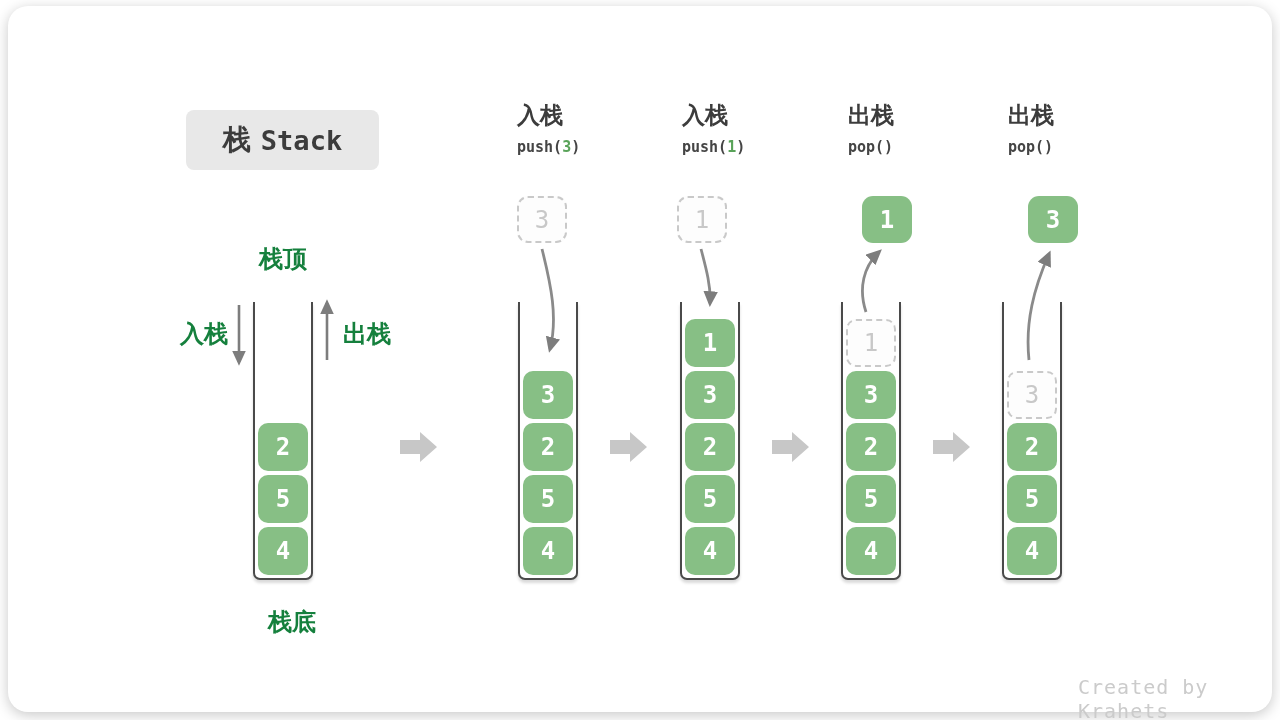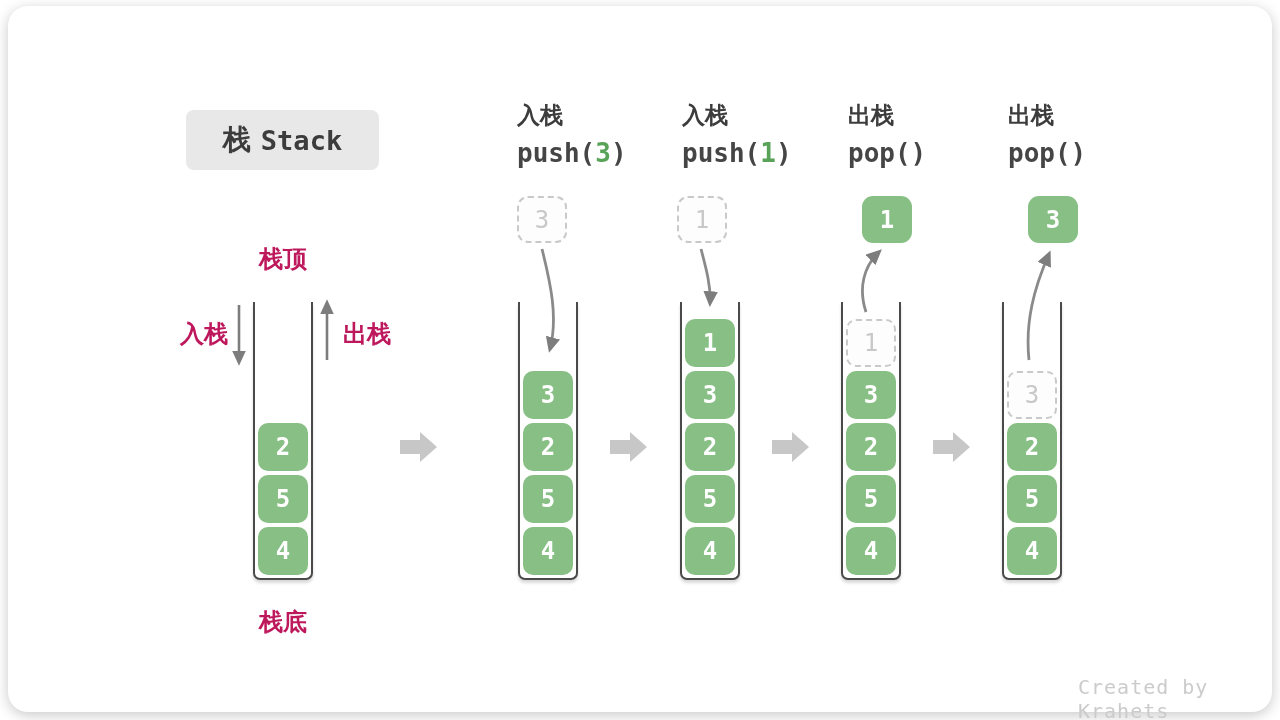--- a/index.html
+++ b/index.html
@@ -16,28 +16,28 @@
   .title-box{
     position:absolute;left:186px;top:110px;width:193px;height:60px;
     background:#e8e8e8;border-radius:8px;
     display:flex;align-items:center;justify-content:center;gap:10px;
     color:#3c3c3c;
   }
   .title-zh{font-size:28px;font-weight:bold;}
   .title-en{font-family:"DejaVu Sans Mono","Liberation Mono",monospace;font-size:27px;font-weight:bold;}
   
   .lbl{
-    position:absolute;color:#be185d;font-size:24px;font-weight:bold;white-space:nowrap;
+    position:absolute;color:#15803d;font-size:24px;font-weight:bold;white-space:nowrap;
   }
   
   .op-header{position:absolute;top:100px;color:#3c3c3c;white-space:nowrap;}
   .op-header .op-label{font-size:23px;font-weight:bold;line-height:30px;}
   .op-header .op-code{
     font-family:"DejaVu Sans Mono","Liberation Mono",monospace;
-    font-size:26px;font-weight:bold;color:#454545;line-height:34px;margin-top:6px;
+    font-size:15px;font-weight:bold;color:#454545;line-height:34px;
   }
   .op-code .arg{color:#59a359;}
   
   .stack-container{
     position:absolute;top:302px;width:60px;height:278px;background:#ffffff;
     border-left:2px solid #4a4a4a;border-right:2px solid #4a4a4a;border-bottom:2px solid #4a4a4a;
     border-bottom-left-radius:7px;border-bottom-right-radius:7px;
     box-shadow:0 3px 3px rgba(0,0,0,0.15);
     box-sizing:border-box;z-index:5;
   }
@@ -73,21 +73,21 @@
 
 <div class="stage">
   <div class="card"></div>
 
   <div class="title-box">
     <span class="title-zh">栈</span>
     <span class="title-en">Stack</span>
   </div>
 
   <div class="lbl" style="left:259px;top:243px;">栈顶</div>
-  <div class="lbl" style="left:259px;top:606px;">栈底</div>
+  <div class="lbl" style="left:268px;top:606px;">栈底</div>
   <div class="lbl" style="left:180px;top:318px;">入栈</div>
   <div class="lbl" style="left:343px;top:318px;">出栈</div>
 
   <div id="steps-root">
       <div class="stack-container" style="left: 253px;"></div>
       <div class="block" style="left: 258px; top: 423px;">2</div>
       <div class="block" style="left: 258px; top: 475px;">5</div>
       <div class="block" style="left: 258px; top: 527px;">4</div>
       <div class="op-header" style="left: 517px;">
         <div class="op-label">入栈</div>

